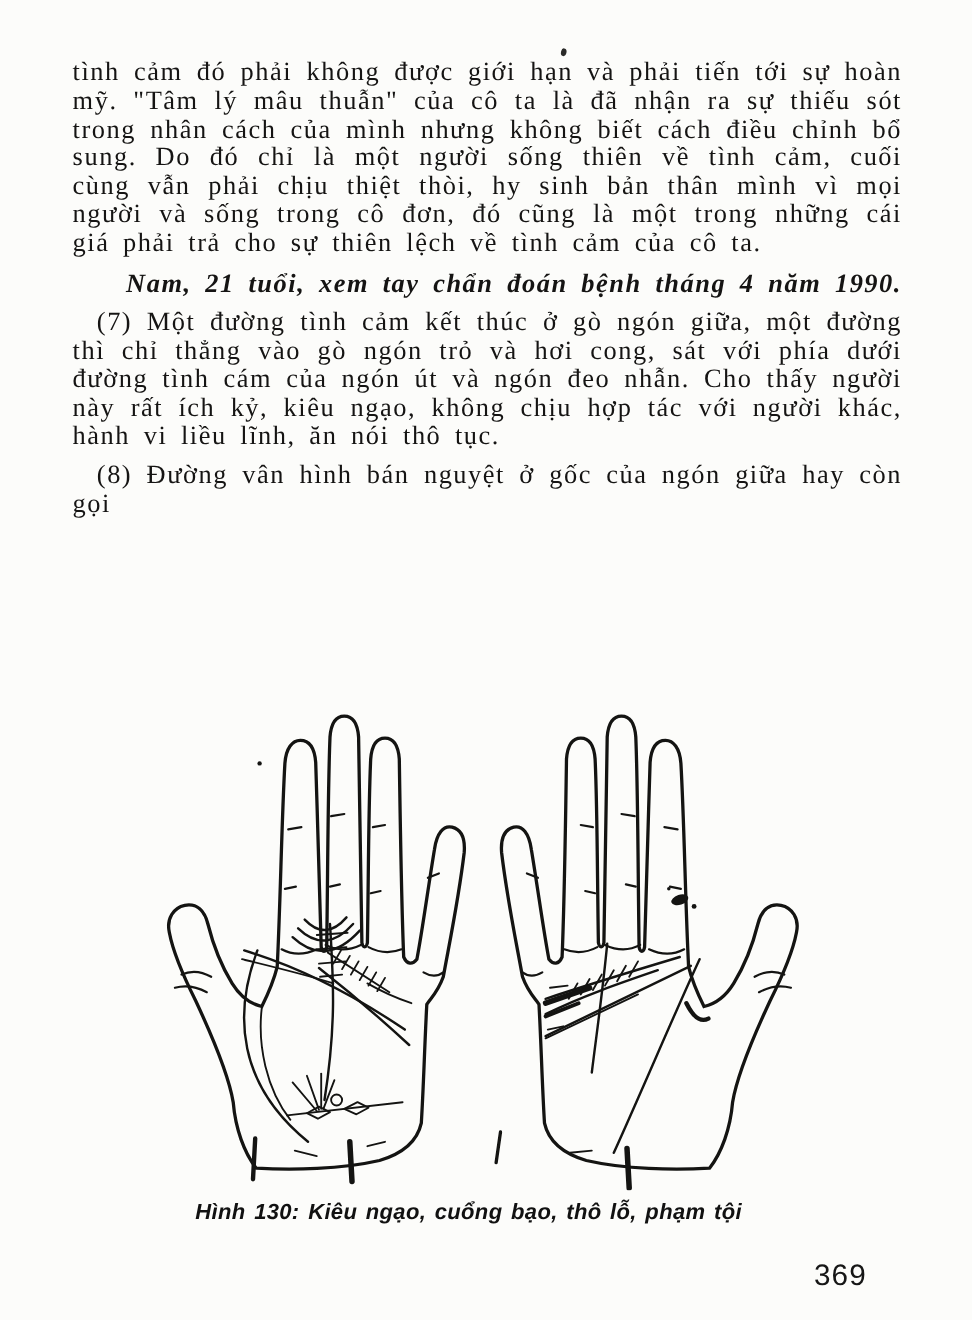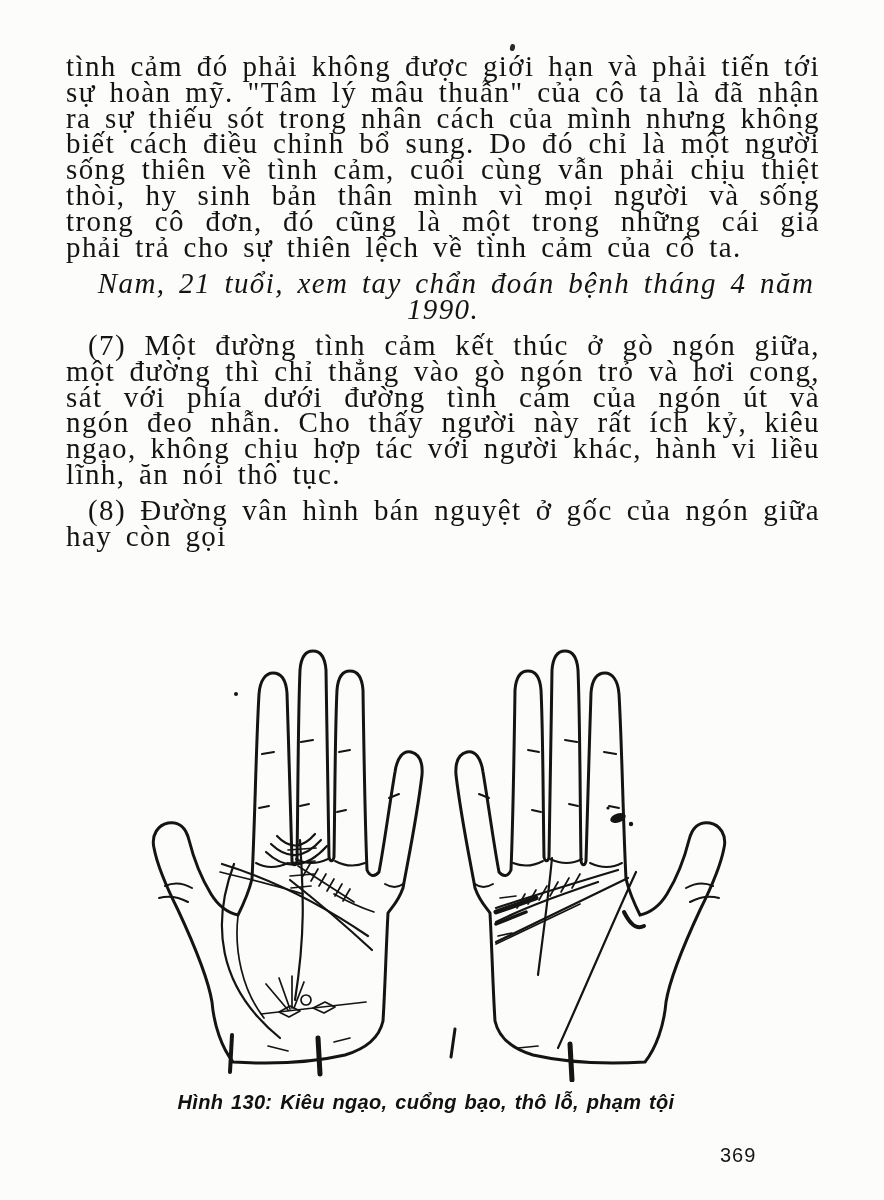--- a/index.html
+++ b/index.html
@@ -10,30 +10,30 @@
     background:#fcfcfa;
     color:#151413;
     font-family:"Liberation Serif", serif;
     overflow:hidden;
   }
   .text-block{
     position:absolute;left:66px;top:54px;width:754px;
   }
   .text-block p{
     margin:0;
-    font-size:29px;
+    font-size:24px;
     line-height:25.8px;
     letter-spacing:1.4px;
     word-spacing:5px;
     text-align:justify;
   }
   p.para-heading{
-    font-weight:normal;font-style:italic;
+    font-weight:bold;font-style:italic;
     text-indent:26px;margin-top:11px;
-    text-align:center;
+    text-align:right;
   }
   p.para-label{
     font-style:italic;
     text-indent:26px;margin-top:10px;
     text-align:left;
   }
   p.para-indent{
     text-indent:22px;margin-top:10px;
   }
   .figure-wrap{
@@ -43,23 +43,23 @@
   .caption{
     position:absolute;left:0;right:0;top:1091px;
     text-align:center;
     transform:translateX(-16px);
     font-family:"Liberation Sans", sans-serif;
     font-weight:bold;font-style:italic;
     font-size:20px;letter-spacing:0.3px;word-spacing:2px;
     color:#111;
   }
   .page-number{
-    position:absolute;left:720px;top:1144px;
+    position:absolute;left:740px;top:1144px;
     font-family:"Liberation Sans", sans-serif;
-    font-size:20px;letter-spacing:1px;color:#161616;
+    font-size:27px;letter-spacing:1px;color:#161616;
   }
   .speck{
     position:absolute;left:510px;top:44px;width:5px;height:7px;
     background:#2a2a28;border-radius:45% 60% 50% 55%;
     transform:rotate(14deg);
   }
   
   .ink{stroke:#141412;fill:none;stroke-linecap:round;stroke-linejoin:round;}
   .outline{fill:#fcfcfa;stroke:#141412;stroke-width:3;}
   .crease{stroke-width:2;}

